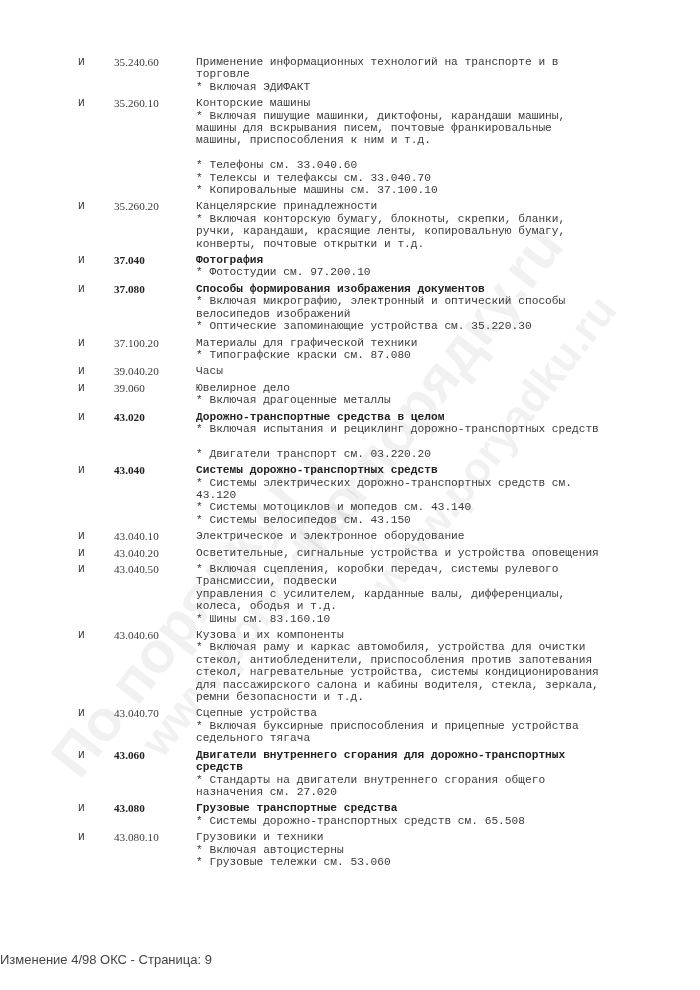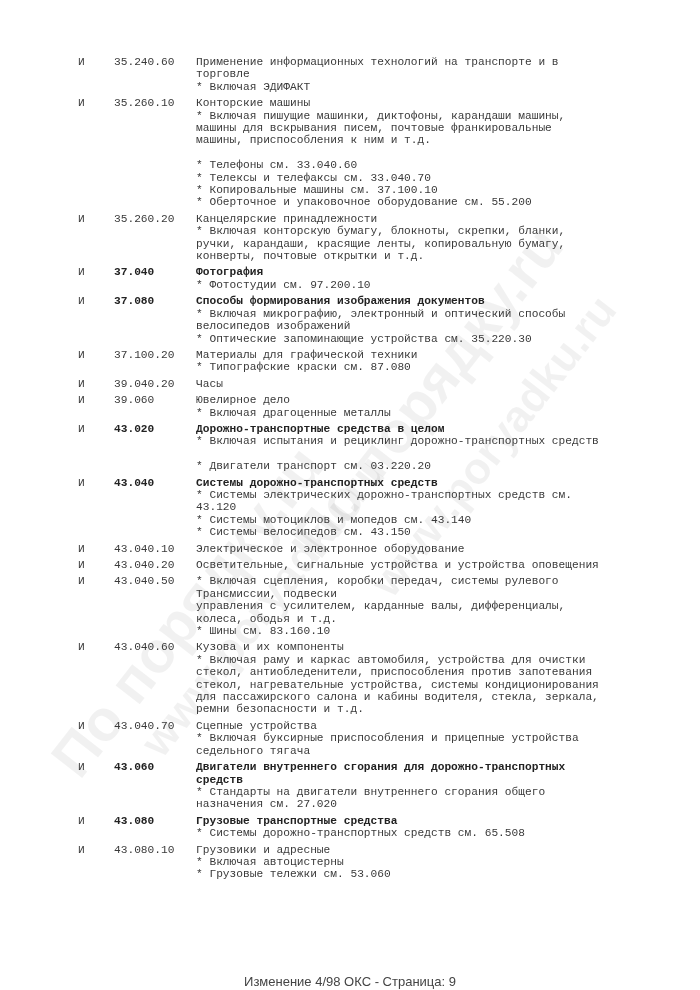--- a/index.html
+++ b/index.html
@@ -1,26 +1,26 @@
 <!DOCTYPE html>
 <html><head>
 <meta charset="utf-8">
 <style>
   html, body { margin: 0; padding: 0; background: #ffffff; }
   body { width: 700px; height: 990px; position: relative; overflow: hidden; }
   .page { position: absolute; left: 0; top: 0; width: 700px; height: 990px; }
   .entries { position: absolute; left: 78px; top: 56px; width: 590px; }
   .entry { display: flex; margin-bottom: 4px; font-family: "Liberation Mono", "DejaVu Sans Mono", monospace; font-size: 11.2px; line-height: 12.4px; color: #3a3a3a; }
   .col-mark { width: 36px; flex: 0 0 36px; }
-  .col-code { width: 82px; flex: 0 0 82px; }
+  .col-code { width: 82px; flex: 0 0 82px; font-family: Liberation Serif, serif; }
   .col-text { flex: 1 1 auto; }
   .entry.bold .col-code, .entry.bold .title { font-weight: bold; color: #222; }
   .line { white-space: pre; }
   .blank { height: 12.4px; }
-  .footer { position: absolute; left: 0; width: 700px; top: 974px; text-align: center; font-family: "Liberation Sans", "DejaVu Sans", sans-serif; font-size: 13px; color: #444; }
+  .footer { position: absolute; left: 0; width: 700px; top: 952px; font-family: "Liberation Sans", "DejaVu Sans", sans-serif; font-size: 13px; color: #444; }
   .wm { position: absolute; font-family: "Liberation Sans", sans-serif; color: rgba(0,0,0,0.055); font-weight: bold; white-space: nowrap; transform-origin: left bottom; pointer-events: none; }
 </style>
 </head>
 <body>
 
 <div class="page">
   <div id="watermarks">
       <div class="wm" style="left: 90px; top: 722px; font-size: 58px; transform: rotate(-52deg);">По порядку.ru</div>
       <div class="wm" style="left: 170px; top: 716px; font-size: 44px; transform: rotate(-52deg);">www.poryadku.ru</div>
       <div class="wm" style="left: 330px; top: 502px; font-size: 58px; transform: rotate(-52deg);">По порядку.ru</div>
@@ -41,21 +41,20 @@
         <div class="col-code">35.260.10</div>
         <div class="col-text">
           <div class="line title">Конторские машины</div>
           <div class="line">* Включая пишущие машинки, диктофоны, карандаши машины,</div>
           <div class="line">машины для вскрывания писем, почтовые франкировальные</div>
           <div class="line">машины, приспособления к ним и т.д.</div>
           <div class="blank"></div>
           <div class="line">* Телефоны см. 33.040.60</div>
           <div class="line">* Телексы и телефаксы см. 33.040.70</div>
           <div class="line">* Копировальные машины см. 37.100.10</div>
-          <div class="line">* Оберточное и упаковочное оборудование см. 55.200</div>
         </div>
       </div>
       <div class="entry">
         <div class="col-mark">И</div>
         <div class="col-code">35.260.20</div>
         <div class="col-text">
           <div class="line title">Канцелярские принадлежности</div>
           <div class="line">* Включая конторскую бумагу, блокноты, скрепки, бланки,</div>
           <div class="line">ручки, карандаши, красящие ленты, копировальную бумагу,</div>
           <div class="line">конверты, почтовые открытки и т.д.</div>
@@ -184,20 +183,20 @@
         <div class="col-code">43.080</div>
         <div class="col-text">
           <div class="line title">Грузовые транспортные средства</div>
           <div class="line">* Системы дорожно-транспортных средств см. 65.508</div>
         </div>
       </div>
       <div class="entry">
         <div class="col-mark">И</div>
         <div class="col-code">43.080.10</div>
         <div class="col-text">
-          <div class="line title">Грузовики и адресные</div>
+          <div class="line title">Грузовики и техники</div>
           <div class="line">* Включая автоцистерны</div>
           <div class="line">* Грузовые тележки см. 53.060</div>
         </div>
       </div>
     </div>
   <div class="footer">Изменение 4/98 ОКС - Страница: 9</div>
 </div>
 
 </body></html>

